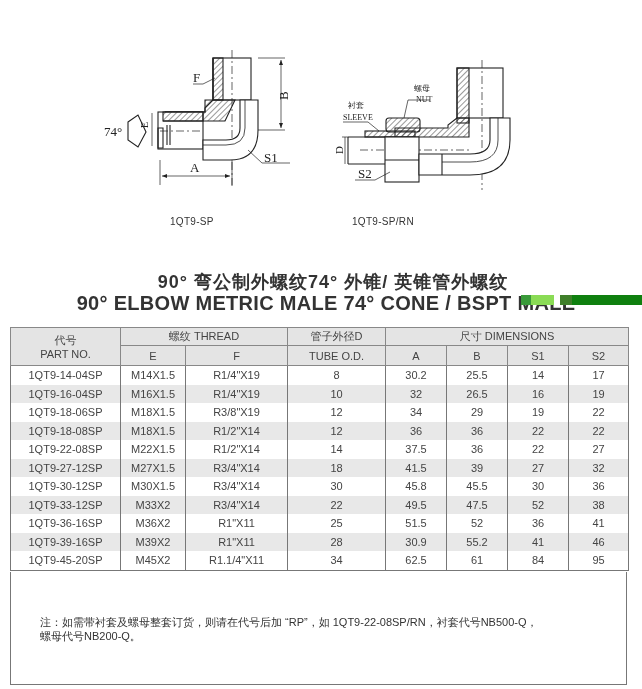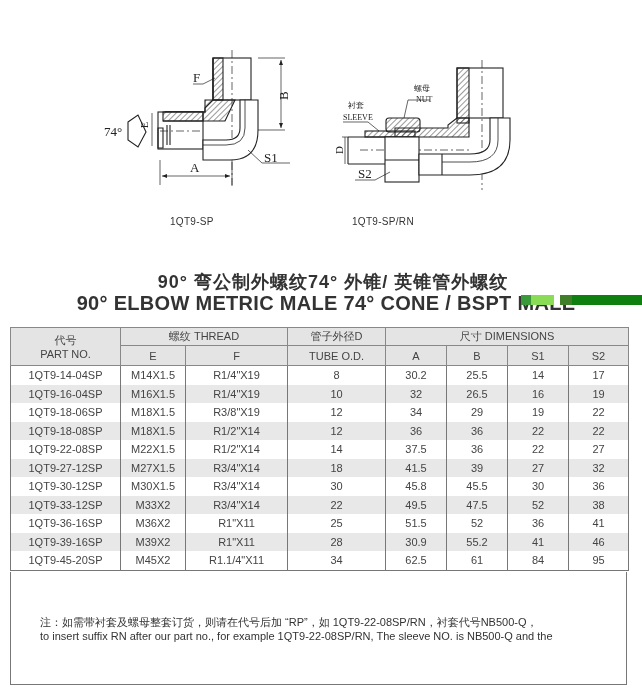--- a/index.html
+++ b/index.html
@@ -282,14 +282,14 @@
         <td>61</td>
         <td>84</td>
         <td>95</td>
       </tr>
     </tbody>
 </table>
 
 <div class="note-box"></div>
 <div class="note-text">
   <div>注：如需带衬套及螺母整套订货，则请在代号后加 “RP”，如 1QT9-22-08SP/RN，衬套代号NB500-Q，</div>
-  <div>to insert suffix RN after our part no., for example 1QT9-22-08SP/RN,  The sleeve NO. is NB500-Q and the</div>
+  <div>螺母代号NB200-Q。</div>
 </div>
 
 </body></html>

